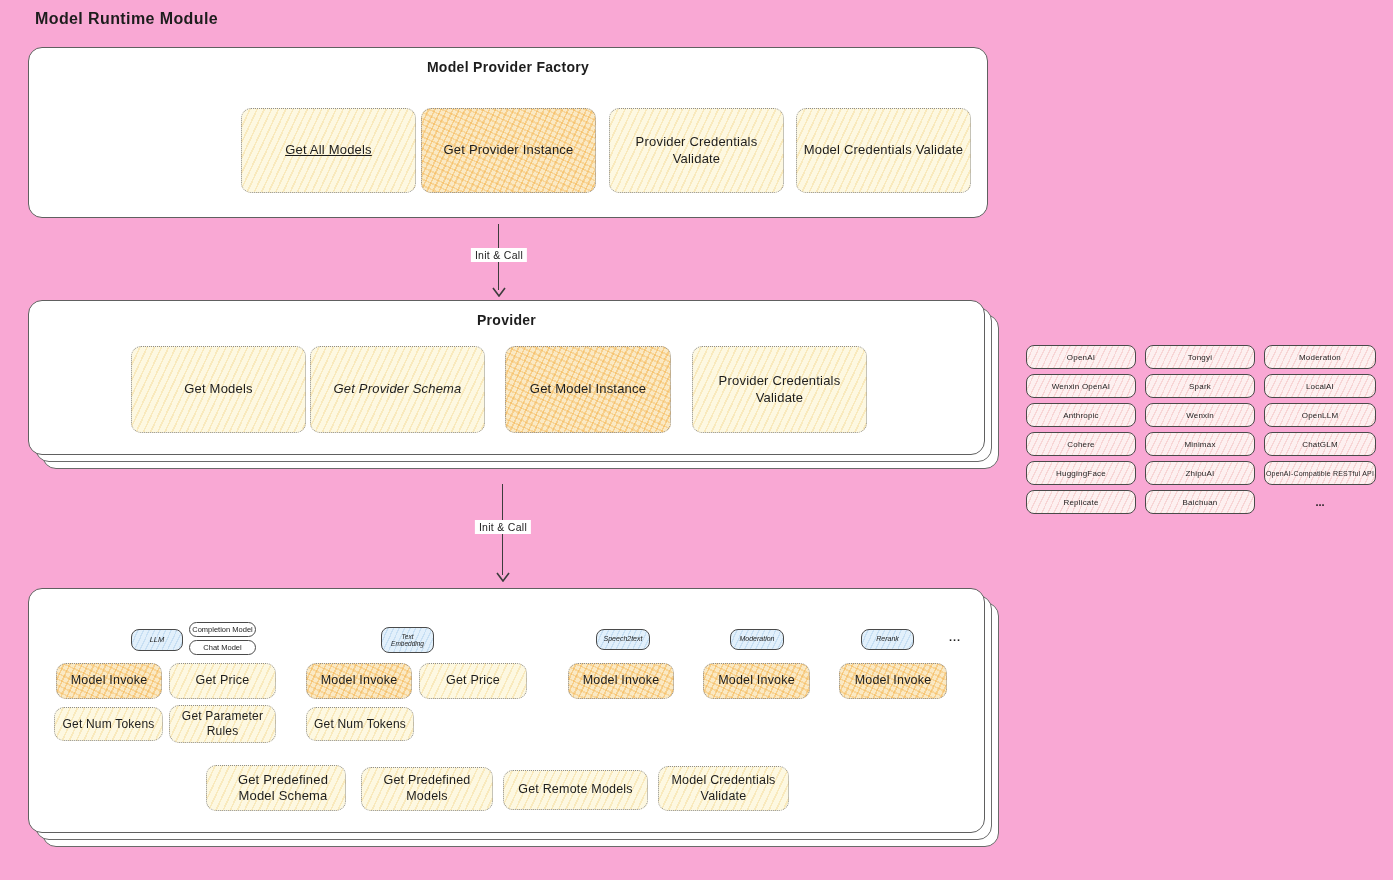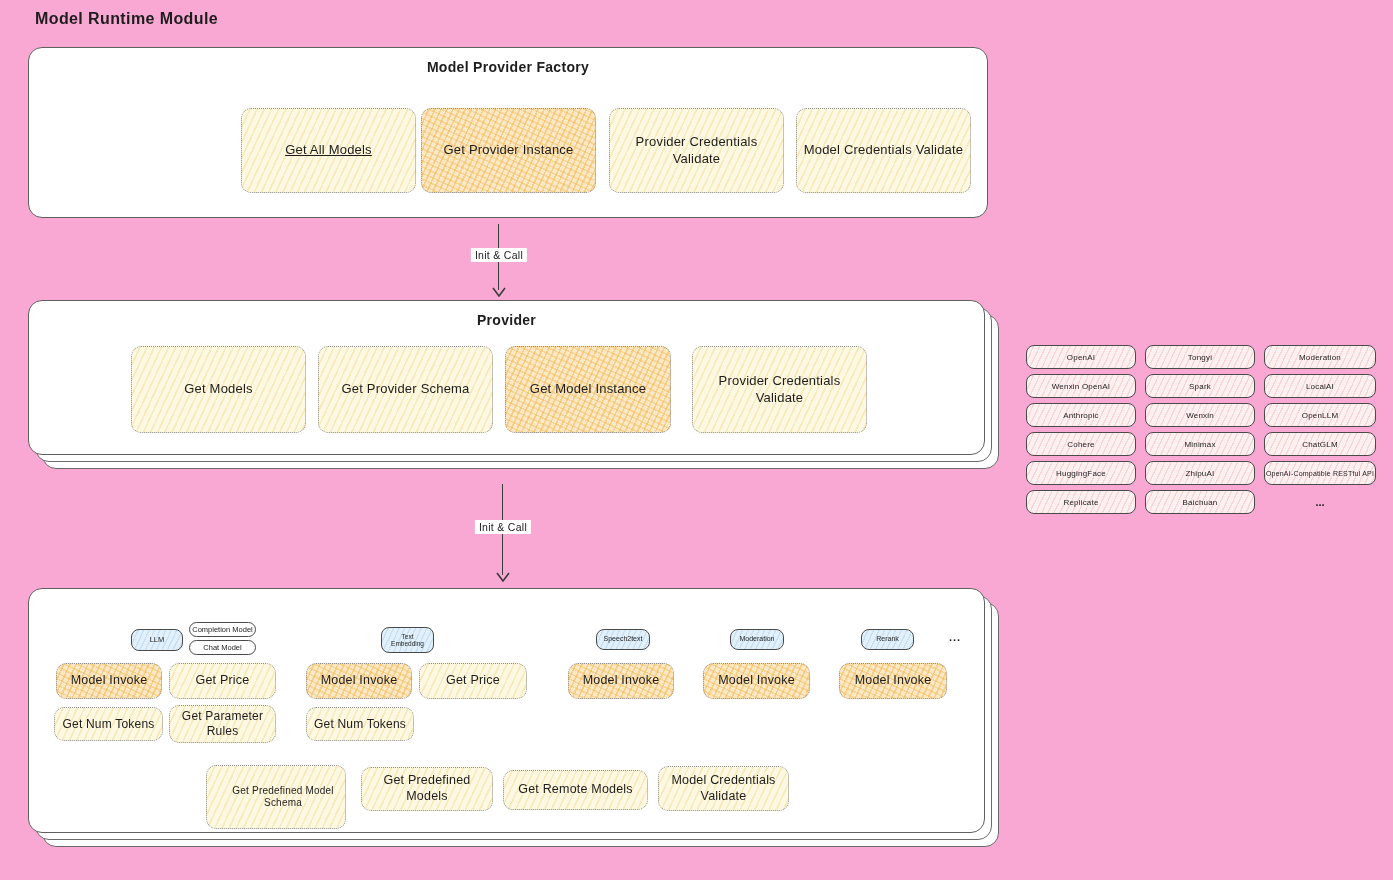--- a/index.html
+++ b/index.html
@@ -30,21 +30,21 @@
           #fdf0f0;}
   .chip.small-text{font-size:7px;}
   .grid{position:absolute;left:1026px;top:301px;display:grid;
         grid-template-columns:110px 110px 112px;grid-auto-rows:24px;gap:5px 9px;margin-top:44px;}
   .grid .more-cell{display:flex;align-items:center;justify-content:center;font-size:11px;font-weight:700;}
 
   .pill-blue{position:absolute;display:flex;align-items:center;justify-content:center;text-align:center;
        box-sizing:border-box;border:1.4px solid #4a4a4a;border-radius:8px;font-size:7.5px;line-height:1.15;
        background:
          repeating-linear-gradient(115deg, rgba(122,174,220,0.25) 0 1.3px, rgba(0,0,0,0) 1.3px 5px),
-         #e2f0fb;}
+         #e2f0fb; font-style: italic;}
   .pill-white{position:absolute;display:flex;align-items:center;justify-content:center;text-align:center;
        box-sizing:border-box;border:1.3px solid #4a4a4a;border-radius:8px;font-size:7.5px;background:#ffffff;white-space:nowrap;}
 
   .arrow{position:absolute;width:0;}
   .arrow-line{position:absolute;left:-1px;top:0;bottom:6px;border-left:1.7px solid #3c3c3c;}
   .arrow-head{position:absolute;left:-7px;bottom:-1px;}
   .arrow-label{position:absolute;left:0;transform:translateX(-50%);background:#ffffff;
        padding:1px 4px;font-size:10.5px;white-space:nowrap;letter-spacing:.3px;}
 
   .ellipsis{position:absolute;font-size:11px;font-weight:700;letter-spacing:1px;}
@@ -70,21 +70,21 @@
         <path d="M1 1 L7 9 L13 1" stroke="#3c3c3c" stroke-width="1.6" fill="none"></path>
       </svg>
     <div class="arrow-label" style="top:24px;">Init &amp; Call</div>
   </div>
 
   <div class="stack" style="left:42px;top:314px;width:957px;height:155px;"></div>
   <div class="stack" style="left:35px;top:307px;width:957px;height:155px;"></div>
   <div class="box" style="left:28px;top:300px;width:957px;height:155px;">
     <div class="box-title">Provider</div>
     <div class="btn fill-yellow" style="left:102px;top:45px;width:175px;height:87px;">Get Models</div>
-    <div class="btn fill-yellow" style="left:289px;top:45px;width:175px;height:87px;">Get Provider Schema</div>
+    <div class="btn fill-yellow" style="left:281px;top:45px;width:175px;height:87px;font-style:italic;">Get Provider Schema</div>
     <div class="btn fill-orange" style="left:476px;top:45px;width:166px;height:87px;">Get Model Instance</div>
     <div class="btn fill-yellow" style="left:663px;top:45px;width:175px;height:87px;">Provider Credentials Validate</div>
   </div>
 
   <div class="grid">
     <div class="chip">OpenAI</div>
     <div class="chip">Tongyi</div>
     <div class="chip">Moderation</div>
     <div class="chip">Wenxin OpenAI</div>
     <div class="chip">Spark</div>
@@ -129,19 +129,19 @@
     <div class="btn fill-orange" style="left:277px;top:74px;width:106px;height:36px;font-size:12.5px;">Model Invoke</div>
     <div class="btn fill-yellow" style="left:390px;top:74px;width:108px;height:36px;font-size:12.5px;">Get Price</div>
     <div class="btn fill-orange" style="left:539px;top:74px;width:106px;height:36px;font-size:12.5px;">Model Invoke</div>
     <div class="btn fill-orange" style="left:674px;top:74px;width:107px;height:36px;font-size:12.5px;">Model Invoke</div>
     <div class="btn fill-orange" style="left:810px;top:74px;width:108px;height:36px;font-size:12.5px;">Model Invoke</div>
 
     <div class="btn fill-yellow" style="left:25px;top:118px;width:109px;height:34px;font-size:12px;">Get Num Tokens</div>
     <div class="btn fill-yellow" style="left:140px;top:116px;width:107px;height:38px;font-size:12px;">Get Parameter Rules</div>
     <div class="btn fill-yellow" style="left:277px;top:118px;width:108px;height:34px;font-size:12px;">Get Num Tokens</div>
 
-    <div class="btn fill-yellow" style="left:177px;top:176px;width:140px;height:64px;font-size:10px;padding-left:20px;">Get Predefined Model Schema</div>
+    <div class="btn fill-yellow" style="left:177px;top:176px;width:140px;height:46px;font-size:13px;padding-left:20px;">Get Predefined Model Schema</div>
     <div class="btn fill-yellow" style="left:332px;top:178px;width:132px;height:44px;font-size:12.5px;">Get Predefined Models</div>
     <div class="btn fill-yellow" style="left:474px;top:181px;width:145px;height:40px;font-size:12.5px;">Get Remote Models</div>
     <div class="btn fill-yellow" style="left:629px;top:177px;width:131px;height:45px;font-size:12.5px;">Model Credentials Validate</div>
   </div>
 
 </div>
 
 </body></html>

